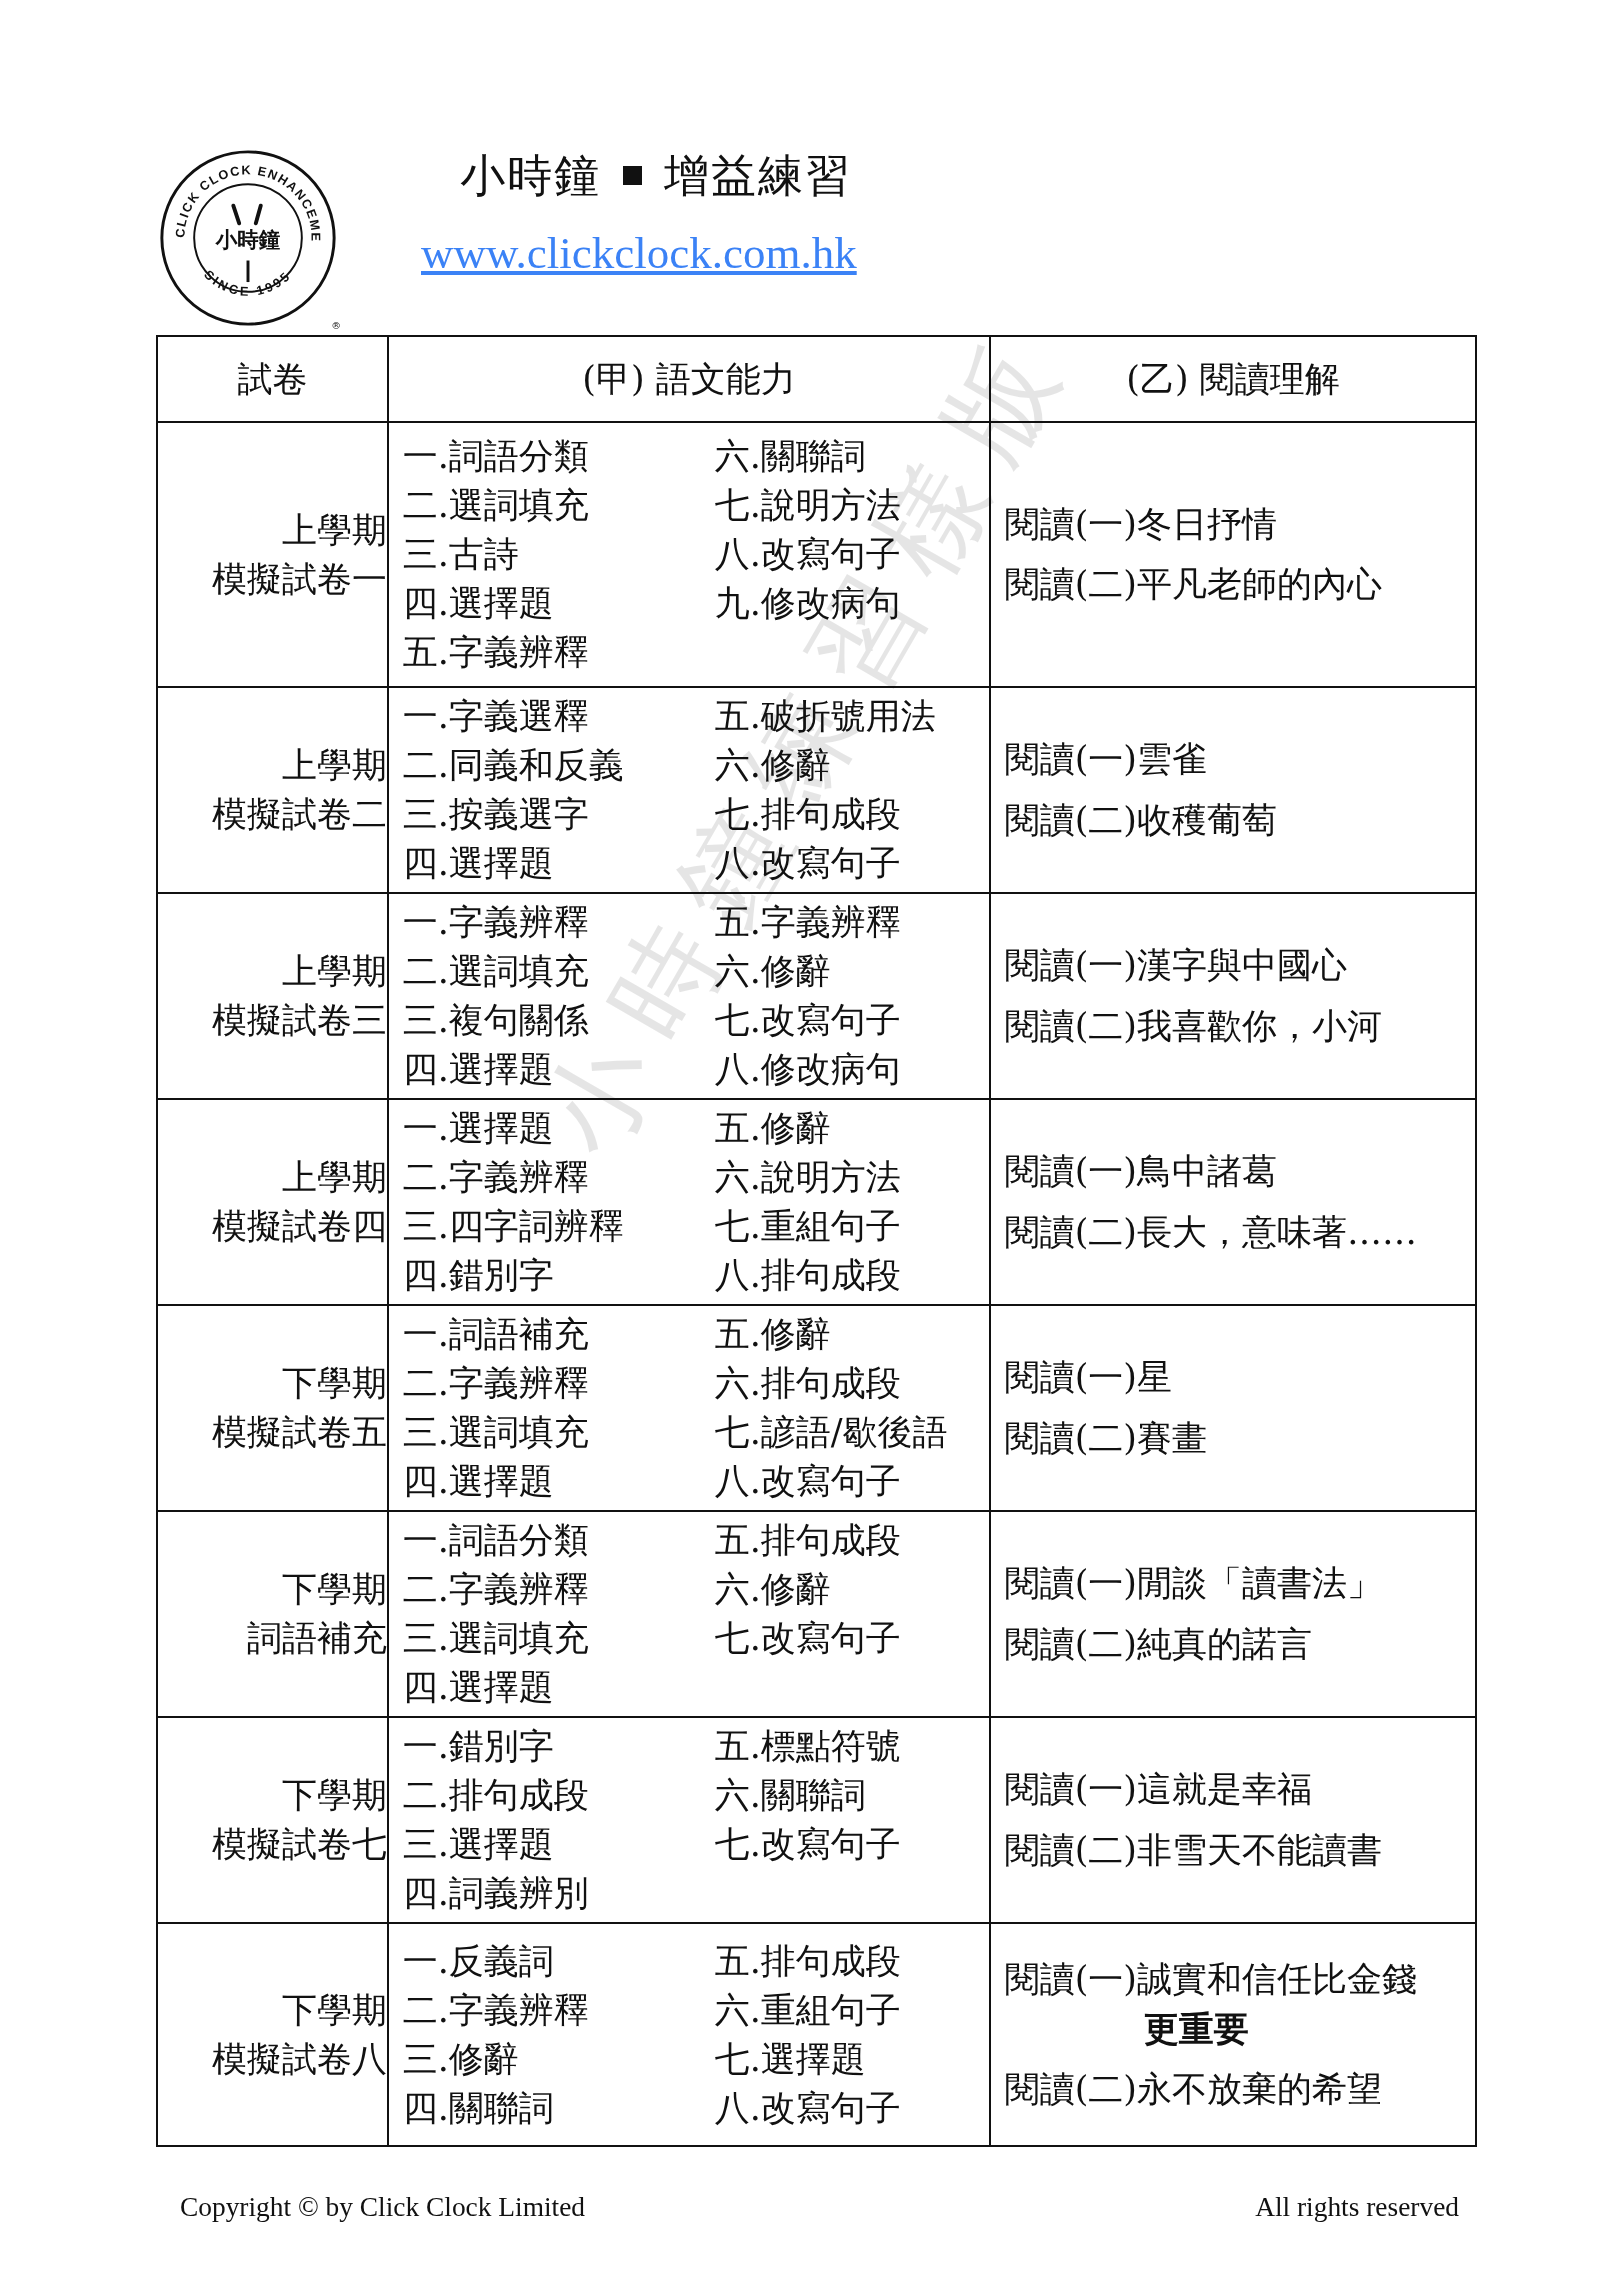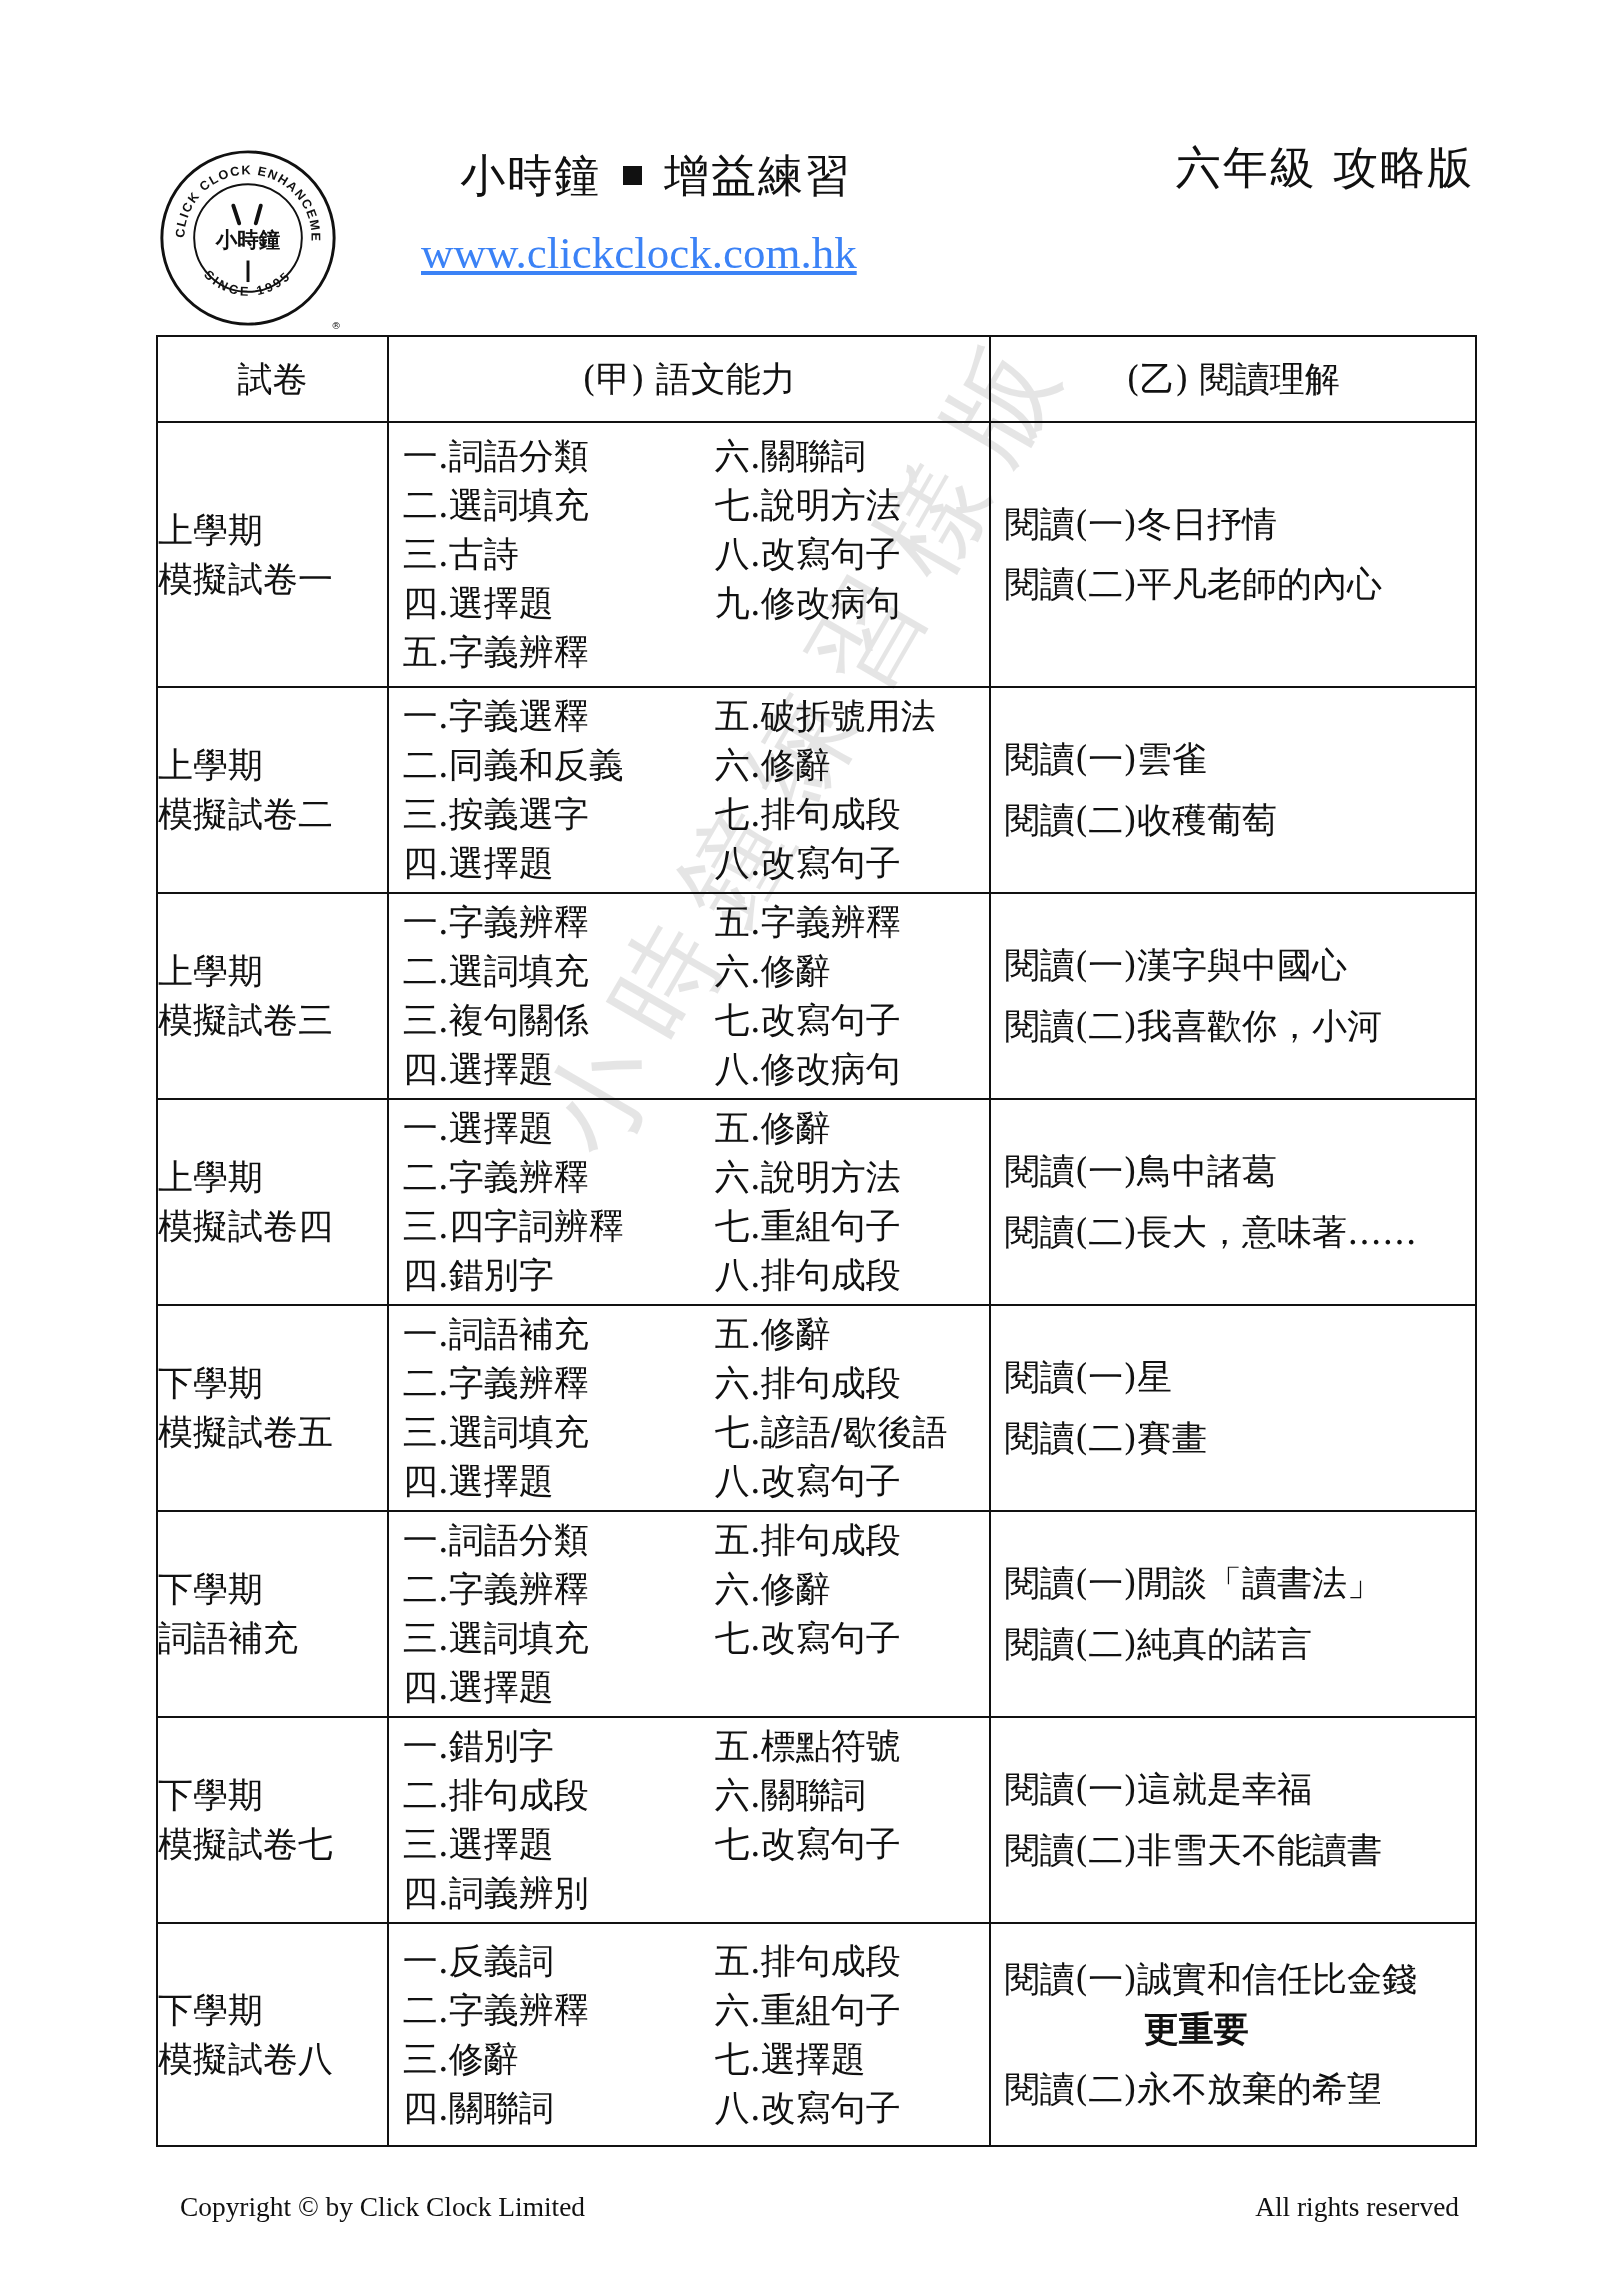--- a/index.html
+++ b/index.html
@@ -20,21 +20,21 @@
 
   table.main {
     position: absolute; left: 156px; top: 335px; width: 1319px;
     border-collapse: collapse; table-layout: fixed; border-radius: 14px;
   }
   table.main td, table.main th {
     border: 2px solid #111; padding: 0; vertical-align: middle;
   }
   table.main th { font-weight: normal; font-size: 35px; height: 84px; text-align: center; }
   col.c1 { width: 231px; } col.c2 { width: 602px; } col.c3 { width: 486px; }
-  td.paper { text-align: left; font-size: 35px; line-height: 49px; }
+  td.paper { text-align: right; font-size: 35px; line-height: 49px; }
   td.lang { padding-left: 13.7px !important; }
   .lang-grid { display: grid; grid-template-columns: 312px 274px; font-size: 35px; line-height: 49px; }
   td.read { padding-left: 13.7px !important; font-size: 35px; }
   .read-item { line-height: 49px; margin: 11.8px 0; }
   .read-item .cont { display: block; padding-left: 139px; font-weight: bold; }
   .footer { position: absolute; top: 2192px; left: 180px; right: 162px; font-family: "Liberation Serif", serif; font-size: 27.4px; display: flex; justify-content: space-between; }
   .watermark {
     position: absolute; left: 510px; top: 1108px; font-size: 108px; color: rgba(0,0,0,0.10);
     transform: rotate(-60deg); transform-origin: left top; letter-spacing: 25.5px; white-space: nowrap; pointer-events: none;
   }
@@ -65,21 +65,20 @@
 </div>
 
 <div class="hdr-center">
   <div class="brand-line">
     <span>小時鐘</span><span class="sq"></span><span>增益練習</span>
   </div>
   <a class="site-link">www.clickclock.com.hk</a>
 </div>
 
 <div class="hdr-right">
-  <div class="grade">六年級  攻略版</div>
 </div>
 
 <div class="watermark">小時鐘練習樣版</div>
 
 <table class="main">
   <colgroup>
       <col class="c1">
       <col class="c2">
       <col class="c3">
     </colgroup>

